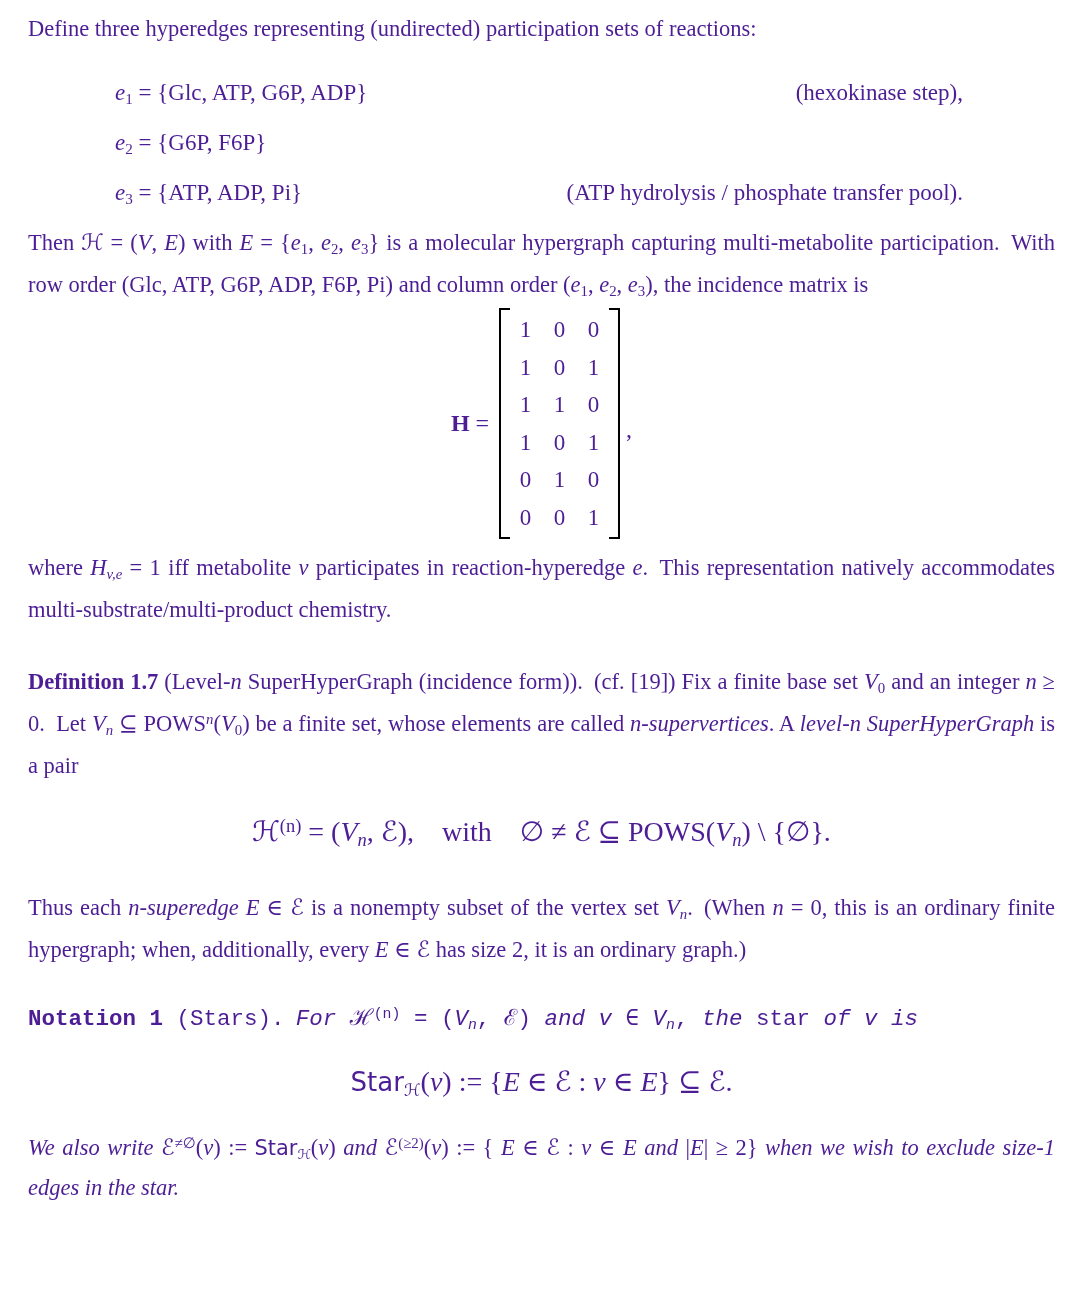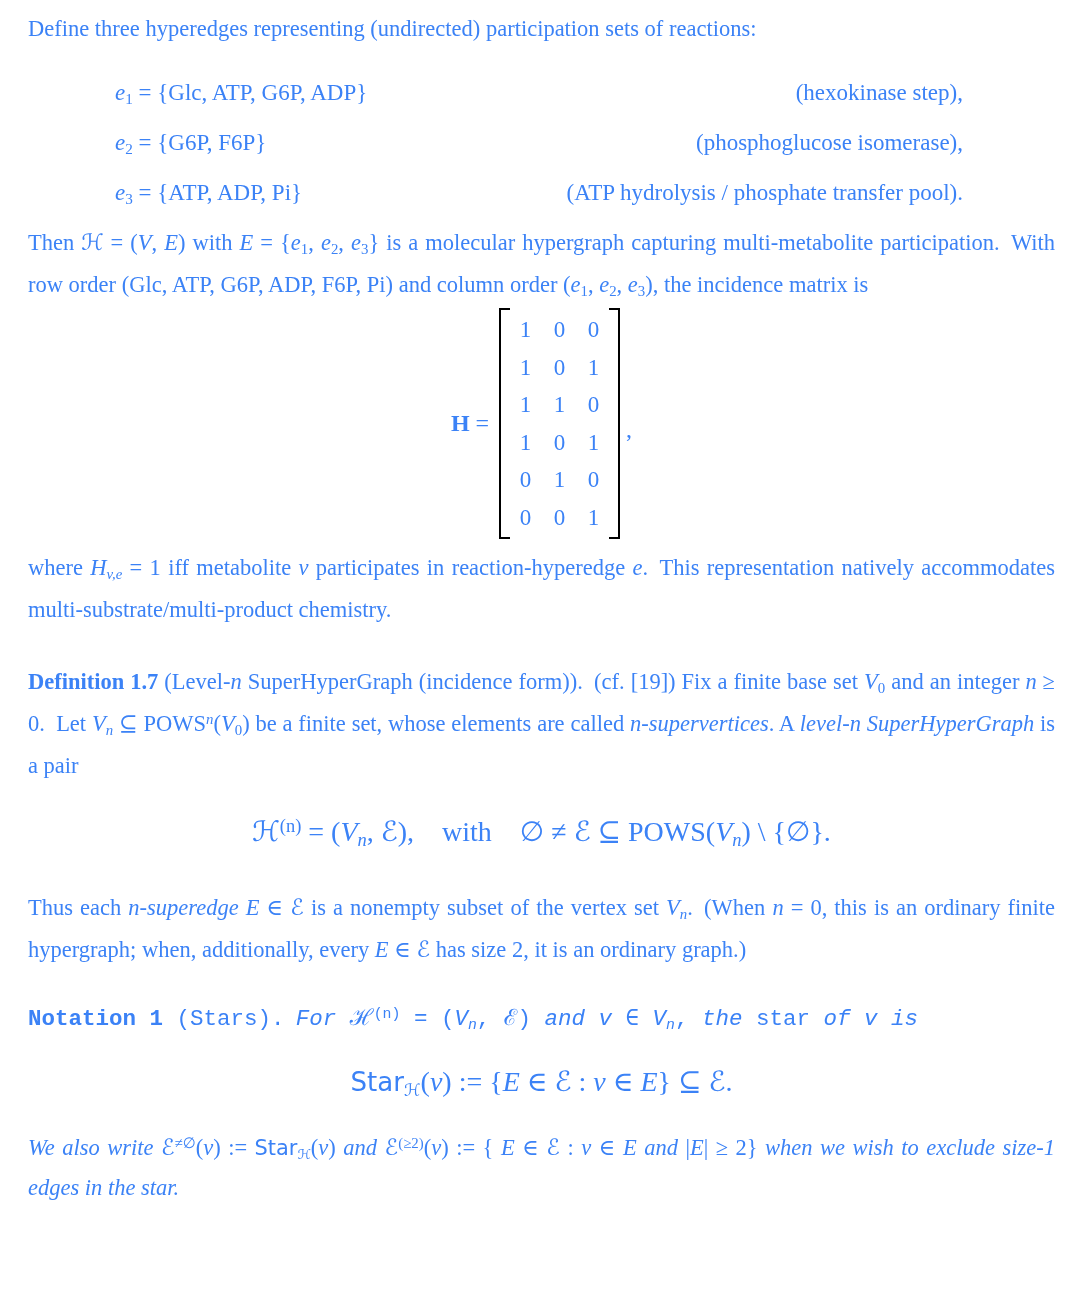--- a/index.html
+++ b/index.html
@@ -5,21 +5,21 @@
   html, body {
     margin: 0; padding: 0;
     width: 1080px; height: 1306px;
     background: #ffffff;
     overflow: hidden;
   }
   .page {
     box-sizing: border-box;
     width: 1080px; height: 1306px;
     padding: 8px 25px 0 28px;
-    color: #3b82f6;
+    color: #4c1d95;
     font-family: "Liberation Serif", "DejaVu Serif", "DejaVu Sans", serif;
     font-size: 22.5px;
   }
   .para {
     margin: 0;
     line-height: 42px;
     text-align: justify;
   }
   .i  { font-style: italic; }
   .b  { font-weight: 700; }
@@ -82,21 +82,20 @@
 
   <p class="para"><span>Define three hyperedges representing (undirected) participation sets of reactions:</span></p>
 
   <div class="eq-rows">
     <div class="eq-row">
       <span class="eq-lhs"><span class="i">e</span><span class="sub">1</span><span> = {Glc, ATP, G6P, ADP}</span></span>
       <span class="eq-note"><span>(hexokinase step),</span></span>
     </div>
     <div class="eq-row">
       <span class="eq-lhs"><span class="i">e</span><span class="sub">2</span><span> = {G6P, F6P}</span></span>
-      <span class="eq-note"><span>(phosphoglucose isomerase),</span></span>
     </div>
     <div class="eq-row">
       <span class="eq-lhs"><span class="i">e</span><span class="sub">3</span><span> = {ATP, ADP, Pi}</span></span>
       <span class="eq-note"><span>(ATP hydrolysis / phosphate transfer pool).</span></span>
     </div>
   </div>
 
   <p class="para then-para"><span>Then </span><span class="cal">ℋ</span><span> = (</span><span class="i">V</span><span>, </span><span class="i">E</span><span>) with </span><span class="i">E</span><span> = {</span><span class="i">e</span><span class="sub">1</span><span>, </span><span class="i">e</span><span class="sub">2</span><span>, </span><span class="i">e</span><span class="sub">3</span><span>} is a molecular hypergraph capturing multi-metabolite participation. With row order (Glc, ATP, G6P, ADP, F6P, Pi) and column order (</span><span class="i">e</span><span class="sub">1</span><span>, </span><span class="i">e</span><span class="sub">2</span><span>, </span><span class="i">e</span><span class="sub">3</span><span>), the incidence matrix is</span></p>
 
   <div class="matrix-wrap">

